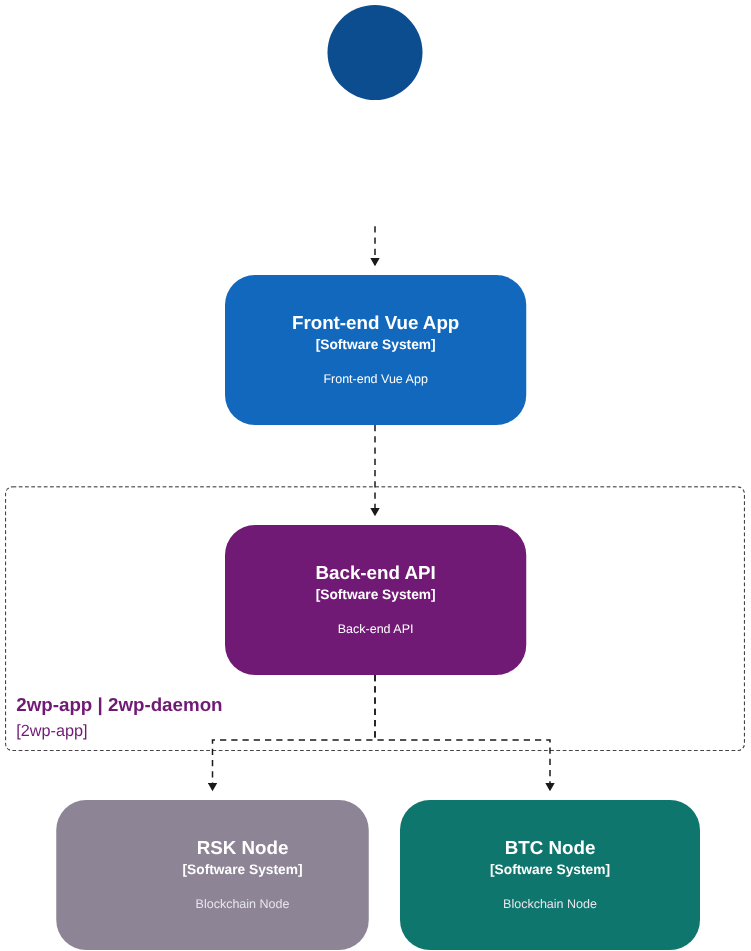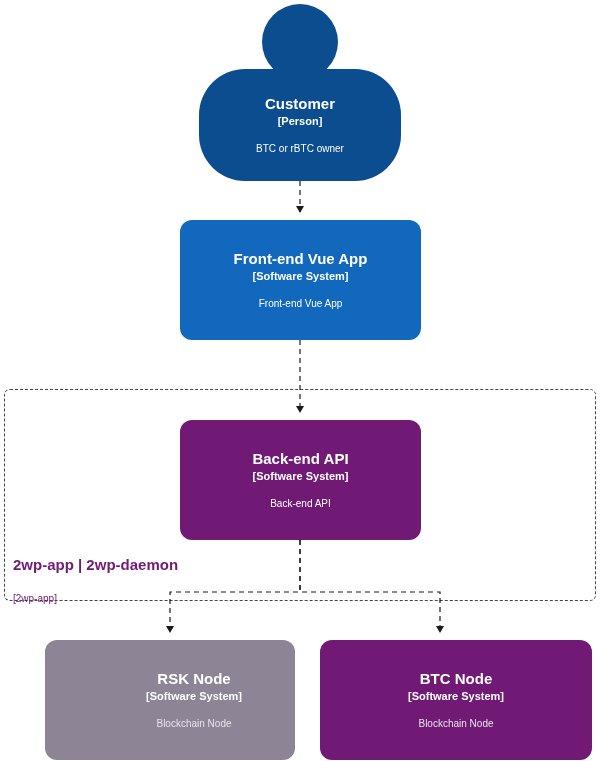--- a/index.html
+++ b/index.html
@@ -13,21 +13,21 @@
   #canvas {
     position: relative;
     width: 601px;
     height: 761px;
     overflow: hidden;
     background: #ffffff;
   }
   .node {
     position: absolute;
     box-sizing: border-box;
-    border-radius: 12px;
+    border-radius: 24px;
     display: flex;
     flex-direction: column;
     align-items: center;
     justify-content: center;
     text-align: center;
     color: #ffffff;
   }
   .node .title {
     font-size: 15px;
     font-weight: bold;
@@ -80,23 +80,23 @@
     left: 45px;
     top: 640px;
     width: 250px;
     height: 120px;
     background: #8d8496;
     padding-left: 48px;
   }
   #system-btc {
     left: 320px;
     top: 640px;
-    width: 272px;
+    width: 240px;
     height: 120px;
-    background: #701a75;
+    background: #0f766e;
   }
   .node.ext .desc {
     color: #e8e4ec;
   }
   
   #boundary-2wp {
     position: absolute;
     left: 4px;
     top: 389px;
     width: 592px;
@@ -110,23 +110,23 @@
     left: 13px;
     top: 556px;
     color: #701a75;
   }
   #boundary-label .b-title {
     font-size: 15px;
     font-weight: bold;
     line-height: 18px;
   }
   #boundary-label .b-sub {
-    font-size: 10px;
+    font-size: 13px;
     line-height: 13px;
-    margin-top: 18px;
+    margin-top: 4px;
   }
   svg#edges {
     position: absolute;
     left: 0;
     top: 0;
     width: 601px;
     height: 761px;
     pointer-events: none;
   }
 </style>
@@ -149,25 +149,20 @@
     </defs>
     <g stroke="#1a1a1a" stroke-width="1.2" fill="none" stroke-dasharray="5,4">
       <path d="M300,181 L300,212" marker-end="url(#arrow)"></path>
       <path d="M300,340 L300,412" marker-end="url(#arrow)"></path>
       <path d="M300,540 L300,592 L170,592 L170,632" marker-end="url(#arrow)"></path>
       <path d="M300,540 L300,592 L440,592 L440,632" marker-end="url(#arrow)"></path>
     </g>
   </svg>
 
   <div id="person-customer-head"></div>
-  <div class="node" id="person-customer">
-    <div class="title">Customer</div>
-    <div class="stereotype">[Person]</div>
-    <div class="desc">BTC or rBTC owner</div>
-  </div>
 
   <div class="node" id="system-frontend">
     <div class="title">Front-end Vue App</div>
     <div class="stereotype">[Software System]</div>
     <div class="desc">Front-end Vue App</div>
   </div>
 
   <div class="node" id="system-backend">
     <div class="title">Back-end API</div>
     <div class="stereotype">[Software System]</div>

